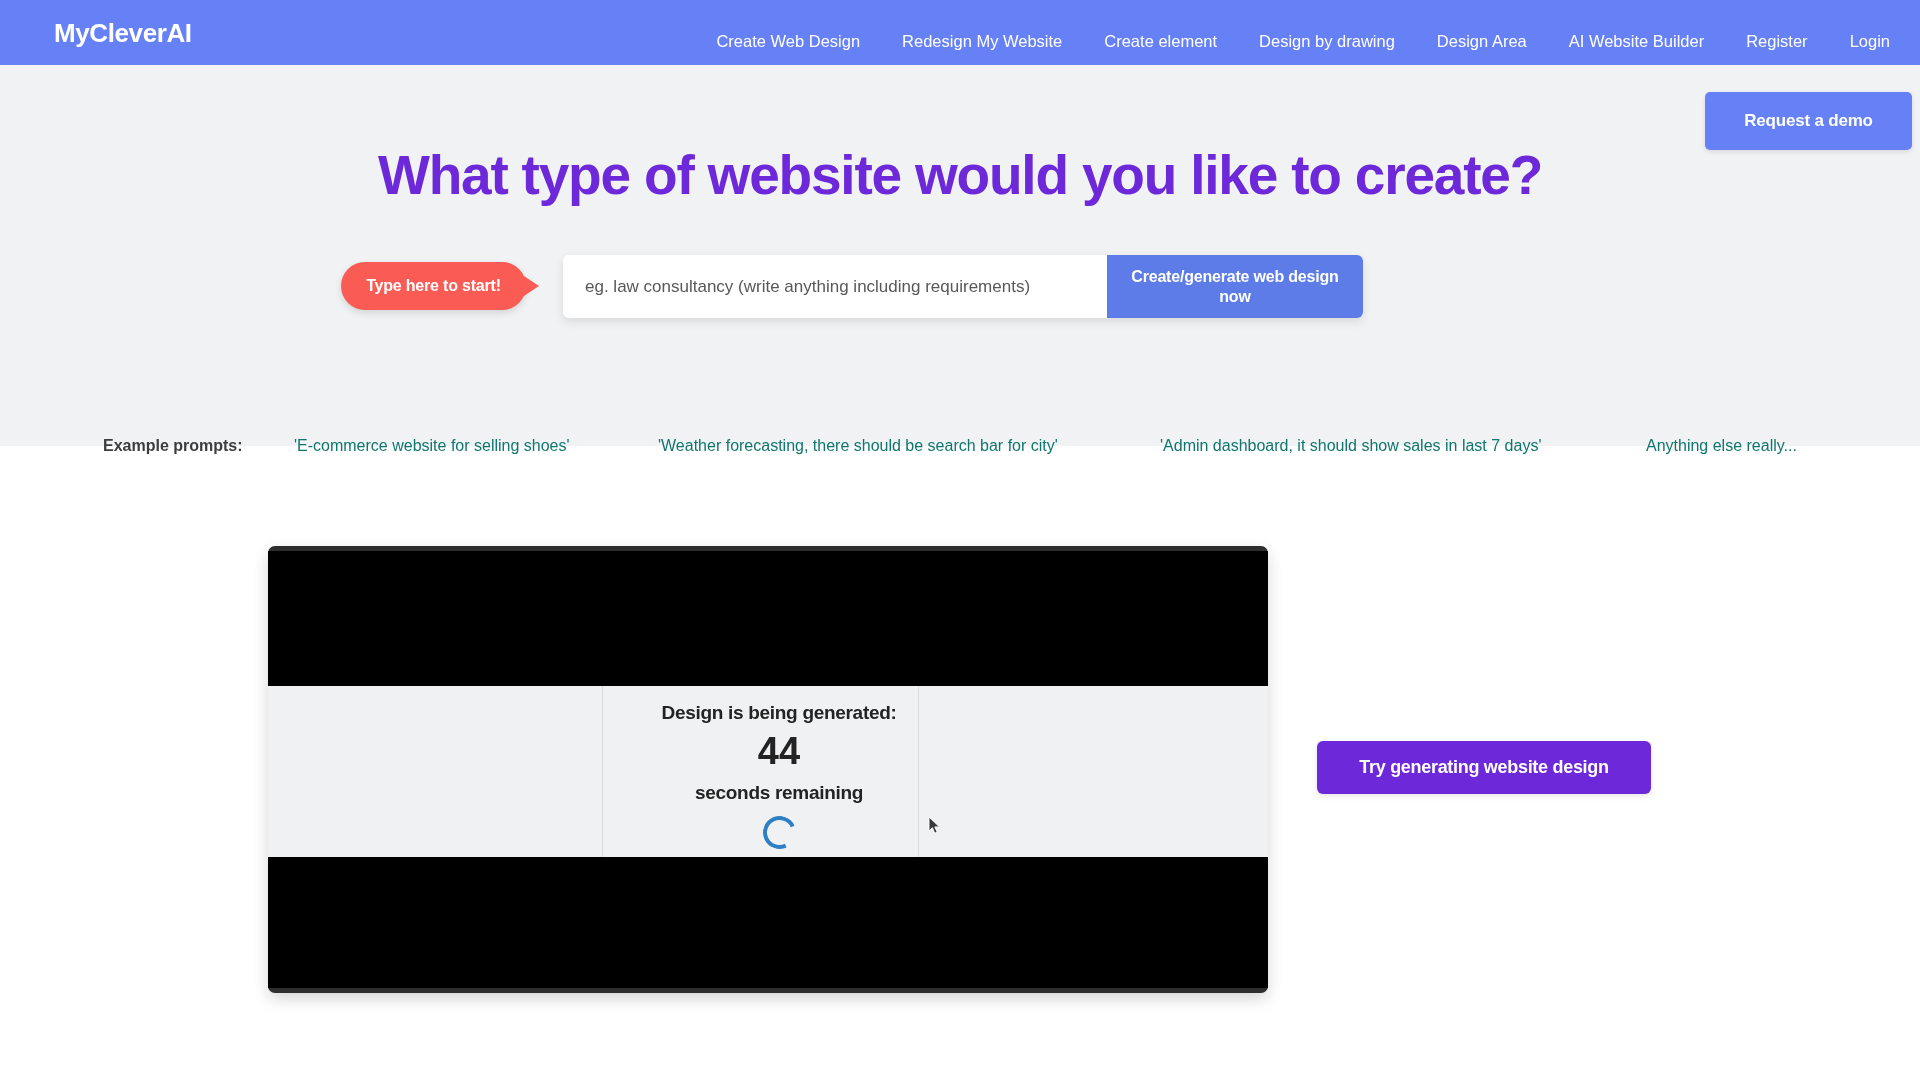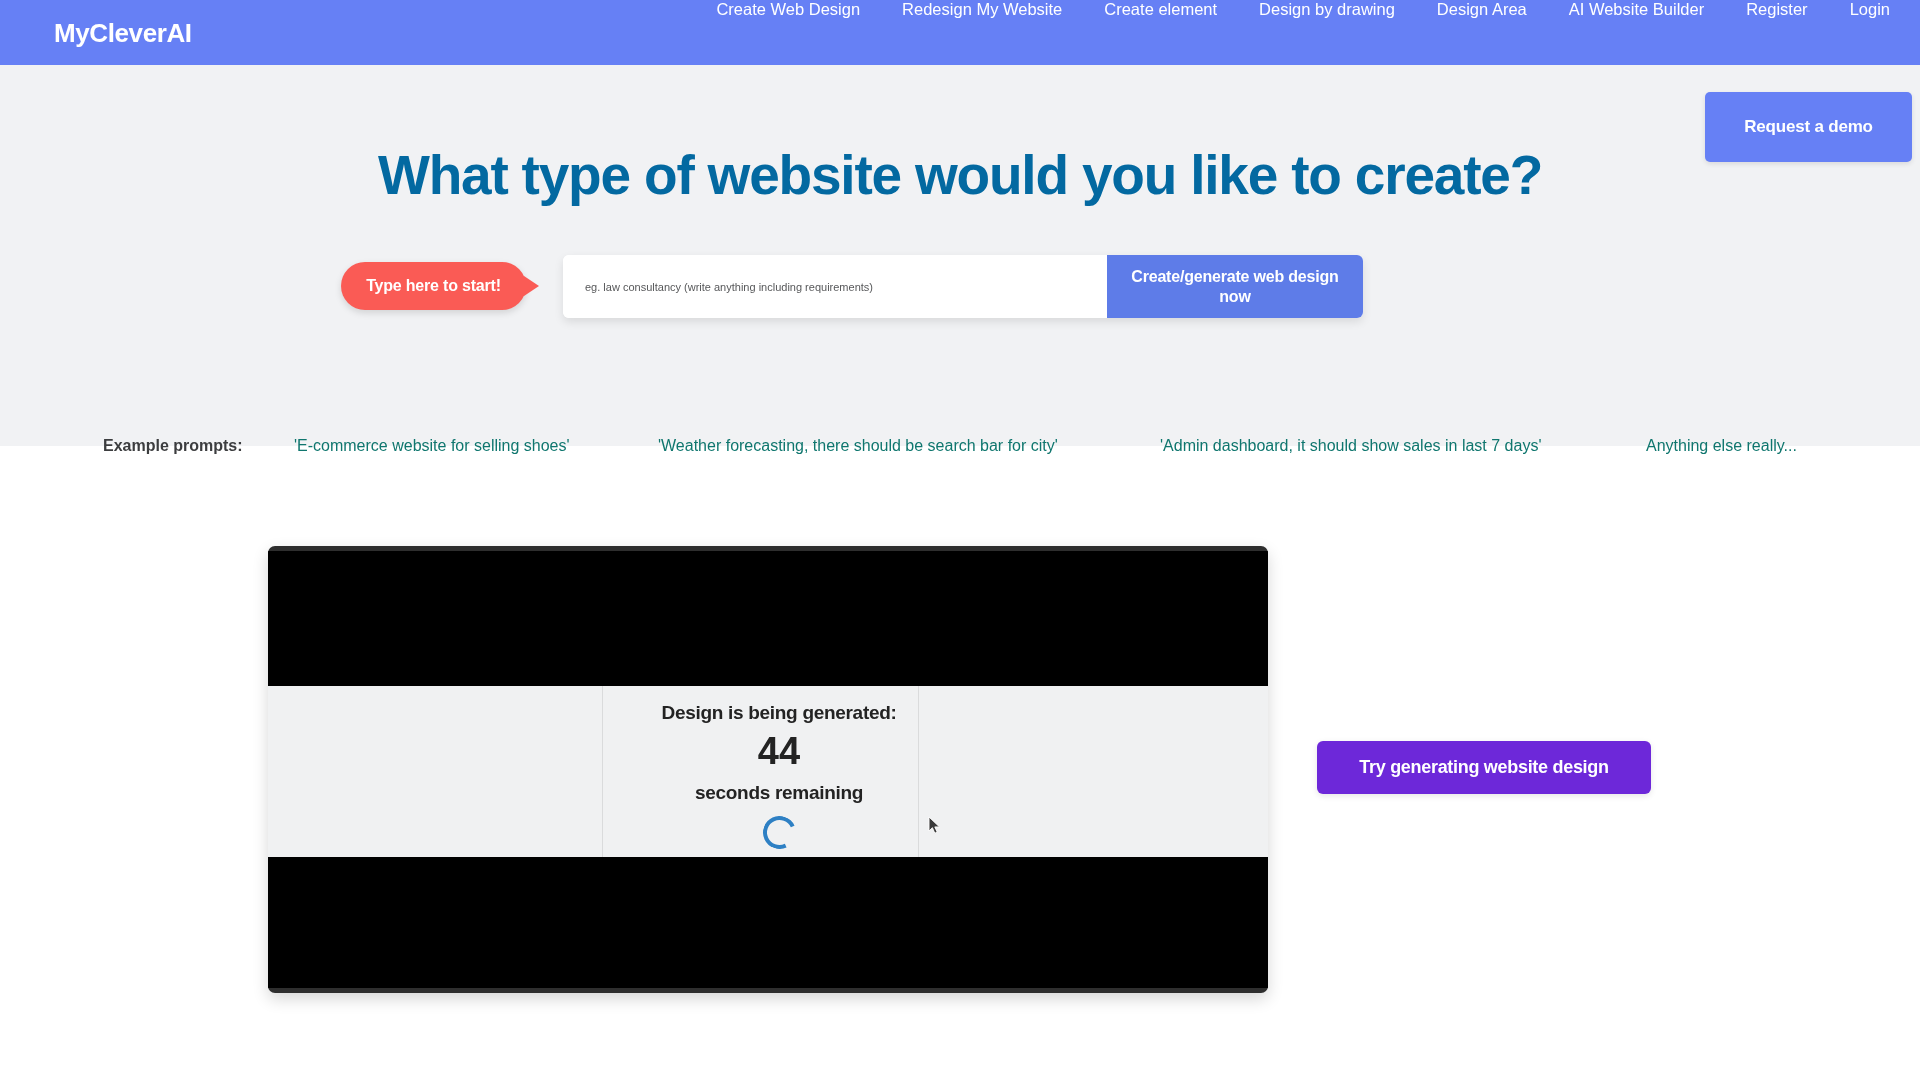--- a/index.html
+++ b/index.html
@@ -17,47 +17,47 @@
     display:flex; align-items:center;
   }
   .brand {
     position:absolute; left:28px; top:50%; transform:translateY(-50%);
     color:#ffffff; font-size:26px; font-weight:bold; letter-spacing:-0.4px;
     white-space:nowrap;
     margin-left:26px;
   }
   .nav-links {
     position:absolute; right:30px; top:0; height:83px;
-    display:flex; align-items:flex-start; gap:42px;
+    display:flex; align-items:center; gap:42px;
   }
   .nav-link {
     color:#ffffff; font-size:16.5px; font-weight:400; white-space:nowrap;
     text-decoration:none; cursor:pointer;
   }
 
   
   .hero {
     position:absolute; left:0; top:65px; width:1920px; height:381px;
     background:#f1f2f4;
   }
   .demo-btn {
     position:absolute; right:8px; top:27px;
-    width:207px; height:70px;
+    width:207px; height:58px;
     background:#6680f5; color:#fff;
     border:none; border-radius:5px;
     font-family:"Liberation Sans", sans-serif;
     font-size:17px; font-weight:bold; letter-spacing:-0.2px;
     cursor:pointer;
     display:flex; align-items:center; justify-content:center;
     box-shadow:0 2px 5px rgba(0,0,0,0.10);
   }
   .hero-title {
     position:absolute; left:0; top:78px; width:1920px;
     text-align:center;
-    font-size:55px; font-weight:bold; color:#0369a1;
+    font-size:55px; font-weight:bold; color:#6d28d9;
     letter-spacing:-1.2px; white-space:nowrap;
   }
 
   
   .prompt-row {
     position:absolute; left:0; top:185px; width:1920px; height:80px;
   }
   .type-badge {
     position:absolute; left:341px; top:12px;
     height:48px; min-width:185px;
@@ -83,21 +83,21 @@
     border-radius:6px;
     box-shadow:0 4px 10px rgba(0,0,0,0.10);
     display:flex; overflow:hidden; background:#ffffff;
   }
   .prompt-input {
     flex:1 1 auto; height:100%;
     border:none; outline:none;
     background:#ffffff;
     padding:0 22px;
     font-family:"Liberation Sans", sans-serif;
-    font-size:11px; color:#3c3c3c;
+    font-size:17px; color:#3c3c3c;
   }
   .prompt-input::placeholder { color:#57585a; }
   .generate-btn {
     flex:0 0 256px; height:100%;
     background:#5e7ce8; color:#ffffff;
     border:none; cursor:pointer;
     font-family:"Liberation Sans", sans-serif;
     font-size:16px; font-weight:bold; line-height:1.25;
     letter-spacing:-0.2px;
     display:flex; align-items:center; justify-content:center;

